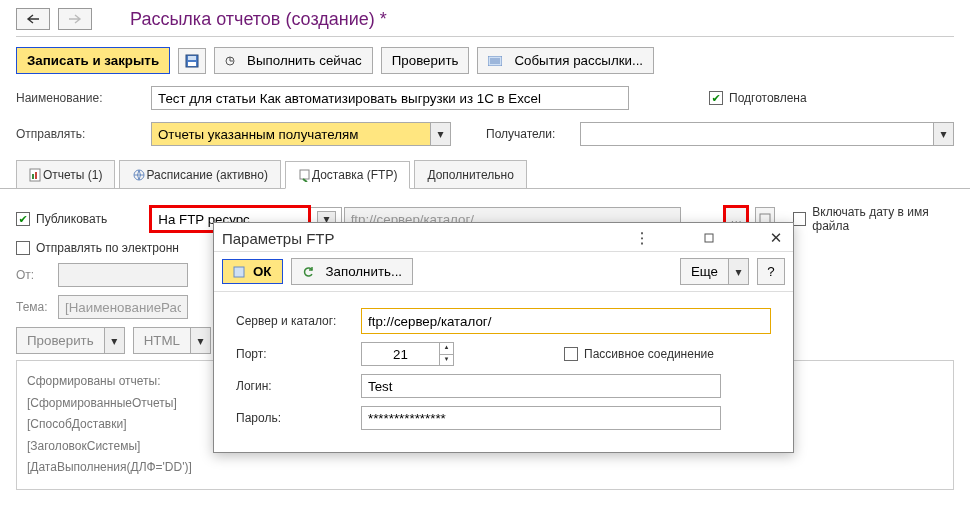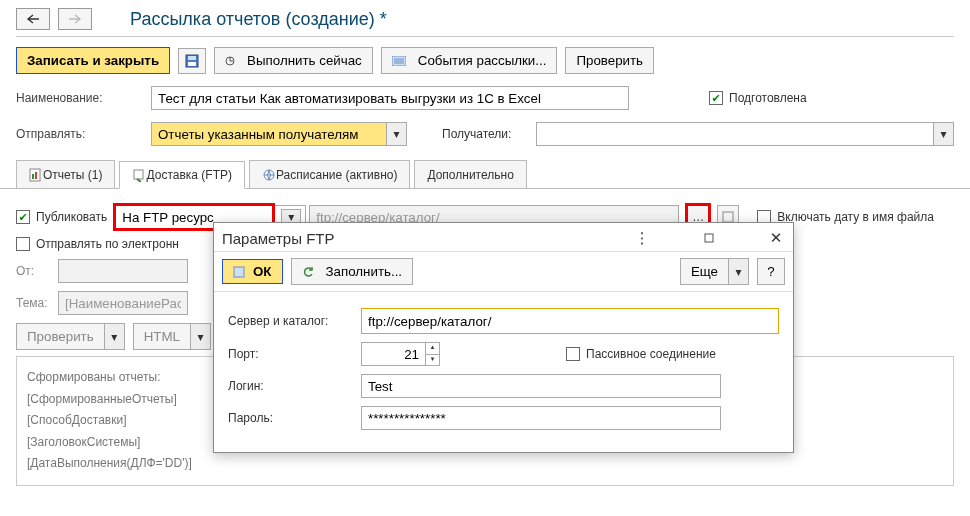--- a/index.html
+++ b/index.html
@@ -1,53 +1,53 @@
 <!DOCTYPE html>
 <html><head>
 <meta charset="utf-8">
 <style>
   * { box-sizing: border-box; }
   body { margin:0; font-family: Arial, sans-serif; font-size:12px; color:#333; background:#fff; width:970px; height:516px; overflow:hidden; position:relative; }
   .top-toolbar { display:flex; align-items:center; padding:8px 16px 4px; gap:8px; }
   .nav-btn { width:34px; height:22px; border:1px solid #999; background:#f5f5f5; display:flex; align-items:center; justify-content:center; cursor:pointer; }
-  .title { font-size:18px; color:#0c4a6e; margin-left:30px; }
+  .title { font-size:18px; color:#701a75; margin-left:30px; }
   .hr { border:0; border-top:1px solid #ccc; margin:2px 16px 4px; }
   .action-bar { display:flex; align-items:center; padding:6px 16px; gap:8px; }
   .yellow-btn { background:#ffe680; border:1px solid #1d4ed8; padding:5px 10px; font-weight:bold; cursor:pointer; }
   .icon-btn { width:28px; height:26px; border:1px solid #aaa; background:#f5f5f5; display:flex; align-items:center; justify-content:center; cursor:pointer; }
   .gray-btn { background:#f5f5f5; border:1px solid #aaa; padding:5px 10px; cursor:pointer; display:flex; align-items:center; gap:12px; }
   .form-row { display:flex; align-items:center; padding:6px 16px; gap:25px; }
   .form-label { min-width:110px; color:#444; }
   .check { width:14px; height:14px; border:1px solid #666; display:inline-flex; align-items:center; justify-content:center; color:#0a8a0a; font-size:11px; }
   .text-input { border:1px solid #aaa; height:24px; padding:2px 6px; background:#fff; }
   .combo-wrap { display:flex; }
   .combo-wrap .text-input { flex:1; }
   .combo-caret { width:20px; border:1px solid #aaa; border-left:0; background:#eee; display:flex; align-items:center; justify-content:center; cursor:pointer; }
   .tabs { display:flex; border-bottom:1px solid #bbb; padding:0 16px; gap:4px; margin-top:8px; }
   .tab { padding:6px 12px; border:1px solid #bbb; border-bottom:none; background:#f5f5f5; cursor:pointer; display:flex; align-items:center; }
   .tab.active { background:#fff; border-bottom:1px solid #fff; position:relative; top:1px; }
   .tab .ic { width:14px; height:14px; }
   .deliv-area { padding:8px 16px; }
-  .red-box { outline:3px solid #e00; outline-offset:-1px; }
+  .red-box { outline:3px solid #e00; outline-offset:-1px;margin-left:36px; }
   .grey-field { background:#f2f2f2; }
   .sub-row { display:flex; align-items:center; gap:8px; margin-top:8px; }
   .disabled-text { color:#888; }
   .tmpl-area { border:1px solid #ccc; padding:10px; margin-top:6px; color:#777; line-height:1.8; }
   .bracket { color:#777; }
   
   .modal { position:absolute; left:213px; top:222px; width:581px; background:#fff; border:1px solid #888; box-shadow:0 3px 12px rgba(0,0,0,.25); z-index:50; }
   .modal-head { display:flex; align-items:center; padding:6px 8px 4px; font-size:15px;gap:43px; }
   .modal-head .sp { flex:1; }
   .win-ic { width:18px; height:18px; display:flex; align-items:center; justify-content:center; cursor:pointer; margin-left:6px; }
   .modal-bar { display:flex; align-items:center; padding:6px 8px; gap:8px; border-top:1px solid #ddd; border-bottom:1px solid #ddd; }
   .modal-body { padding:8px 10px 14px; }
-  .mrow { display:flex; align-items:center; margin:8px 4px; gap:8px; }
+  .mrow { display:flex; align-items:center; margin:8px 12px; }
   .mrow .lbl { min-width:125px; }
   .orange-input { border:1px solid #e6a800; background:#fff; height:26px; padding:2px 6px; flex:1; }
-  .port-input { width:65px; text-align:right; }
+  .port-input { width:79px; text-align:center; }
   .spinner { width:14px; border:1px solid #aaa; border-left:0; display:flex; flex-direction:column; }
   .spinner div { flex:1; font-size:7px; text-align:center; line-height:1; cursor:pointer; border-bottom:1px solid #aaa; }
   .spinner div:last-child { border-bottom:0; }
   .dotted { text-decoration:underline dotted; color:#2a6496; }
   svg { display:block; }
 </style>
 </head>
 <body>
 
 <div class="top-toolbar">
@@ -75,78 +75,78 @@
       </svg>
     </div>
   <button class="gray-btn">
       <svg width="10" height="12">
         <circle cx="5" cy="6" r="4" fill="none" stroke="#555"></circle>
         <path d="M5 2 V6 H8" stroke="#555" fill="none"></path>
       </svg>
       <span>Выполнить сейчас</span>
     </button>
   <button class="gray-btn">
+      <span>Проверить</span>
+    </button>
+  <button class="gray-btn">
       <svg width="14" height="10">
         <rect x="0" y="0" width="14" height="10" fill="#cfe0f5" stroke="#6a8cc0"></rect>
         <line x1="2" y1="3" x2="12" y2="3" stroke="#6a8cc0"></line>
         <line x1="2" y1="5" x2="12" y2="5" stroke="#6a8cc0"></line>
         <line x1="2" y1="7" x2="12" y2="7" stroke="#6a8cc0"></line>
       </svg>
       <span>События рассылки...</span>
-    </button>
-  <button class="gray-btn">
-      <span>Проверить</span>
     </button>
 </div>
 
 <div class="form-row">
   <span class="form-label">Наименование:</span>
   <input class="text-input" style="width: 478px;" value="Тест для статьи Как автоматизировать выгрузки из 1С в Excel">
   <span style="width:30px"></span>
   <span style="display:flex;align-items:center;gap:6px">
       <span class="check">✔</span>
       <span>Подготовлена</span>
     </span>
 </div>
 
 <div class="form-row">
   <span class="form-label">Отправлять:</span>
-  <div class="combo-wrap" style="width:256px">
+  <div class="combo-wrap" style="width:300px">
     <input class="text-input" style="background: rgb(255, 230, 128); flex: 1 1 0%;" value="Отчеты указанным получателям">
     <div class="combo-caret">▾</div>
   </div>
   <span style="margin-left:10px">Получатели:</span>
   <div class="combo-wrap" style="flex:1">
       <span class="text-input dotted" style="flex:1"></span>
       <div class="combo-caret">▾</div>
     </div>
 </div>
 
 <div class="tabs">
   <div class="tab">
       <svg class="ic">
         <rect x="1" y="1" width="10" height="12" fill="#fff" stroke="#888"></rect>
         <rect x="3" y="6" width="2" height="5" fill="#3a8a3a"></rect>
         <rect x="6" y="4" width="2" height="7" fill="#c7463a"></rect>
       </svg>
       <span>Отчеты (1)</span>
     </div>
+  <div class="tab">
+      <svg class="ic">
+        <circle cx="7" cy="7" r="5" fill="none" stroke="#6a8cc0"></circle>
+        <path d="M2 7 H12 M7 2 Q10 7 7 12 Q4 7 7 2" stroke="#6a8cc0" fill="none"></path>
+      </svg>
+      <span>Расписание (активно)</span>
+    </div>
   <div class="tab active">
       <svg class="ic">
         <rect x="2" y="2" width="9" height="9" fill="#fff" stroke="#888"></rect>
         <path d="M5 11 L9 14" stroke="#3a8a3a" stroke-width="2"></path>
       </svg>
       <span>Доставка (FTP)</span>
-    </div>
-  <div class="tab">
-      <svg class="ic">
-        <circle cx="7" cy="7" r="5" fill="none" stroke="#6a8cc0"></circle>
-        <path d="M2 7 H12 M7 2 Q10 7 7 12 Q4 7 7 2" stroke="#6a8cc0" fill="none"></path>
-      </svg>
-      <span>Расписание (активно)</span>
     </div>
   <div class="tab">
       <span>Дополнительно</span>
     </div>
 </div>
 
 <div class="deliv-area">
   <div class="sub-row">
     <span style="display:flex;align-items:center;gap:6px">
         <span class="check">✔</span>

